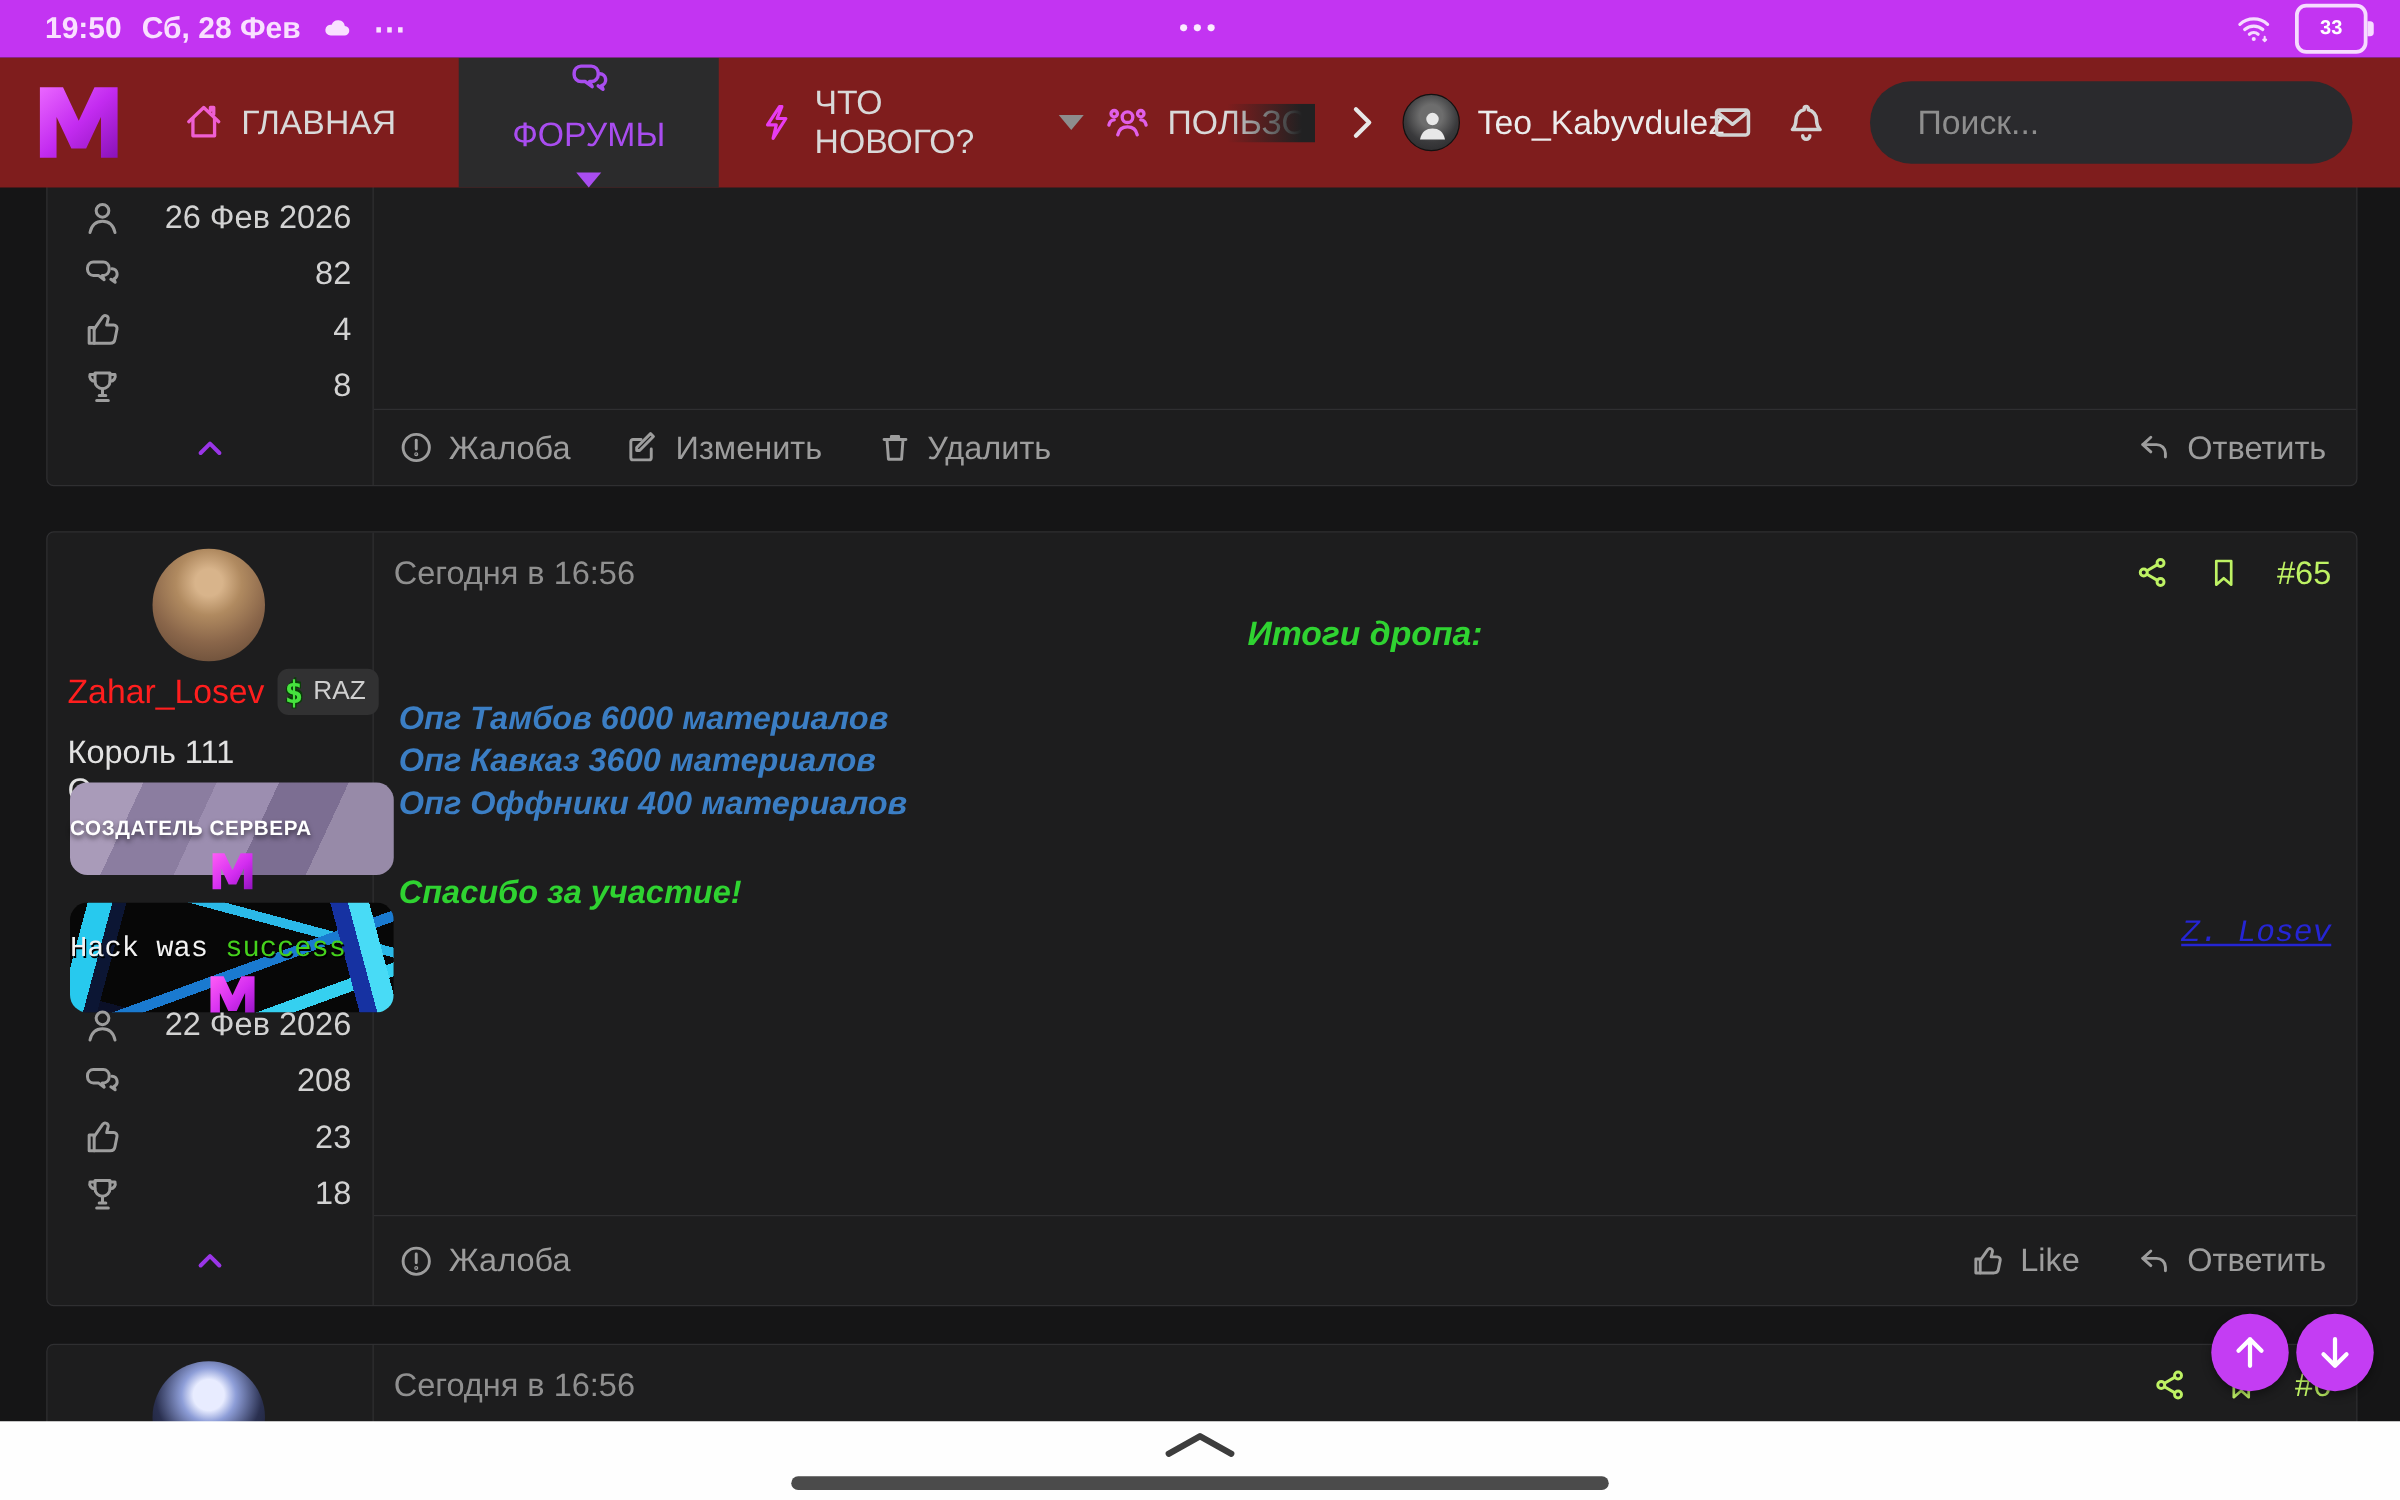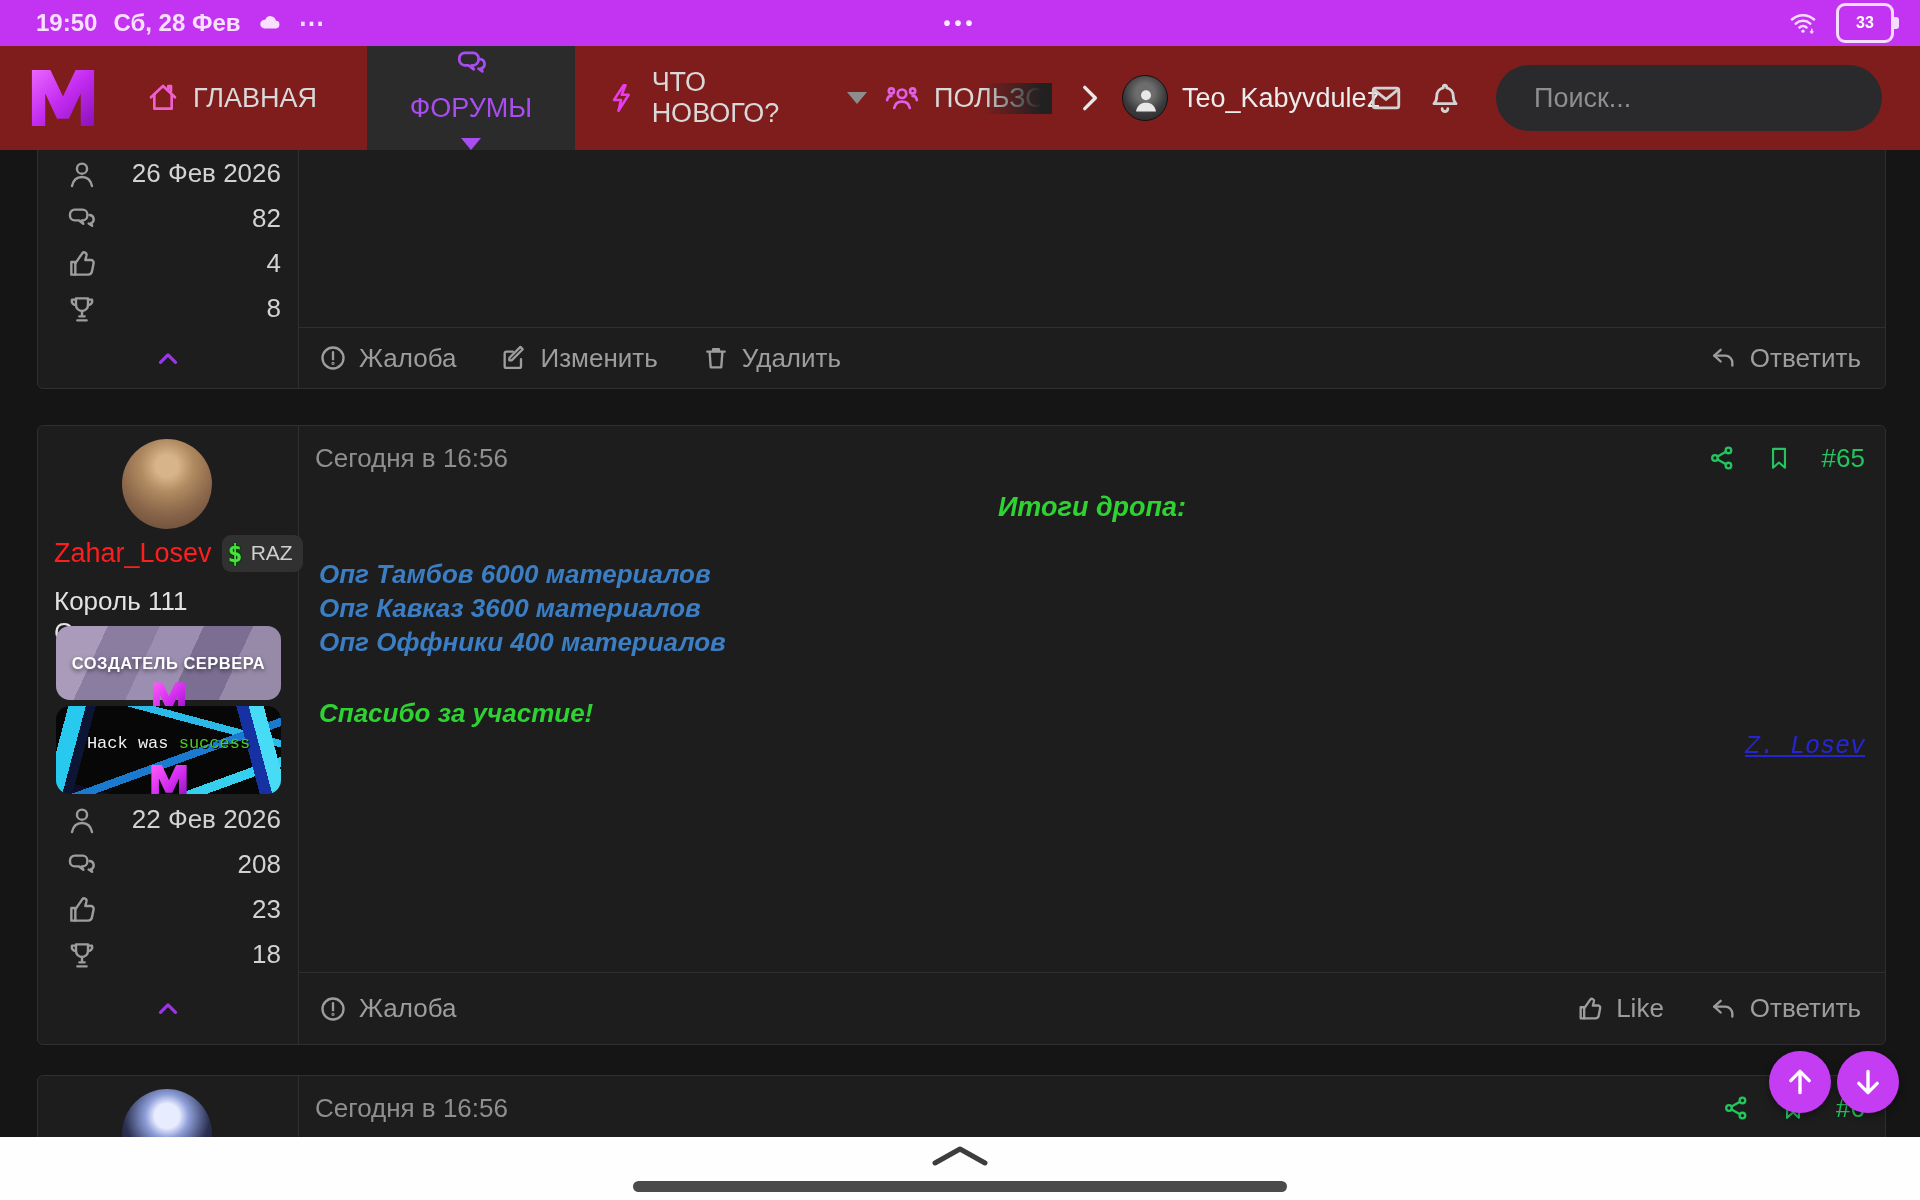--- a/index.html
+++ b/index.html
@@ -50,44 +50,44 @@
   .stat-row svg { margin-left:28px; }
   .chev-btn { position:absolute; left:50%; transform:translateX(-50%); color:#9a35e8; cursor:pointer; }
 
   .action-bar { position:absolute; left:261px; right:0; bottom:0; border-top:1px solid #2f2f31;
     display:flex; align-items:center; padding:0 24px 0 20px; gap:44px; color:#9d9d9d; font-size:26px; }
   .act { display:flex; align-items:center; gap:12px; cursor:pointer; }
   .act-right { margin-left:auto; display:flex; align-items:center; gap:44px; }
 
   .post-header { position:absolute; left:261px; right:0; top:0; height:64px; display:flex; align-items:center;
     color:#8f8f8f; font-size:26px; padding:0 20px 0 16px; }
-  .ph-right { margin-left:auto; display:flex; align-items:center; gap:30px; color:#22c55e; }
+  .ph-right { margin-left:auto; display:flex; align-items:center; gap:30px; color:#bef264; }
 
   
   .avatar-big { position:absolute; left:84px; top:13px; width:90px; height:90px; border-radius:50%; overflow:hidden; }
   .avatar-cat { background:radial-gradient(circle at 50% 30%, #d8b48b 0 14%, #b08a60 34%, #8a664a 62%, #5d4432 100%); }
   .avatar-anime { background:radial-gradient(circle at 50% 30%, #e8ecff 0 16%, #8e9ed8 28%, #2a3050 55%, #171b2e 80%, #3a2340 100%); }
   .name-row { position:absolute; left:16px; top:106px; height:42px; display:flex; align-items:center; gap:10px; }
   .uname { color:#ff1e1e; font-size:27px; }
   .badge { display:flex; align-items:center; gap:8px; background:#313132; border-radius:9px; padding:4px 10px 4px 6px; }
   .badge .dollar { font-family:"DejaVu Sans Mono",monospace; font-weight:bold; font-size:25px; color:#46e23e;
     text-shadow:1px 1px 0 #0a3d08, -1px 1px 0 #0a3d08, 1px -1px 0 #0a3d08; }
   .badge .btxt { color:#cfcfcf; font-size:21px; }
   .author-title { position:absolute; left:16px; top:160px; color:#e2e2e2; font-size:26px; }
-  .banner { position:absolute; left:18px; width:225px; border-radius:14px; display:flex; align-items:center; justify-content:center; }
+  .banner { position:absolute; left:18px; width:259px; border-radius:14px; display:flex; align-items:center; }
   .banner1 { top:200px; height:74px;
     background:linear-gradient(115deg,#a99bb9 0 20%,#8b7da0 20% 40%,#9c8eb0 40% 57%,#7c6e92 57% 76%,#978aa8 76%);
     color:#fff; font-size:16.5px; font-weight:bold; letter-spacing:.5px; text-shadow:0 2px 4px rgba(0,0,0,.55); }
-  .banner2 { top:280px; height:88px; background-color:#070707; overflow:hidden;
+  .banner2 { top:296px; height:88px; background-color:#070707; overflow:hidden;
     background-image:
       linear-gradient(105deg, transparent 0 5%, #27c9ee 5% 12%, #0c1634 12% 16%, transparent 16%),
       linear-gradient(255deg, transparent 0 7%, #48dbf6 7% 13%, #1632a2 13% 18%, transparent 18%),
       linear-gradient(160deg, transparent 0 55%, #1a7ad0 55% 60%, transparent 60% 78%, #35d0f0 78% 84%, transparent 84%),
       linear-gradient(15deg, #0b1028 0 10%, transparent 10% 72%, #2bb9e8 72% 77%, transparent 77%);
-    font-family:"Liberation Mono",monospace; font-size:17px; padding-bottom:14px; }
+    font-family:"Liberation Mono",monospace; font-size:23px; padding-bottom:14px; }
   .banner2 .hw { color:#f2f2f2; text-shadow:1px 1px 0 #000; }
   .banner2 .hs { color:#45d11c; text-shadow:1px 1px 0 #000; }
   .banner .mlogo { position:absolute; left:50%; transform:translateX(-50%); }
   .banner1 .mlogo { bottom:-16px; }
   .banner2 .mlogo { bottom:-8px; }
 
   
   .msg-heading { position:absolute; left:261px; right:0; top:66px; text-align:center;
     color:#2fd331; font-size:27px; font-weight:bold; font-style:italic; }
   .msg-lines { position:absolute; left:281px; top:131px; color:#3b7ec4; font-size:26px; font-weight:bold; font-style:italic; line-height:34px; }

